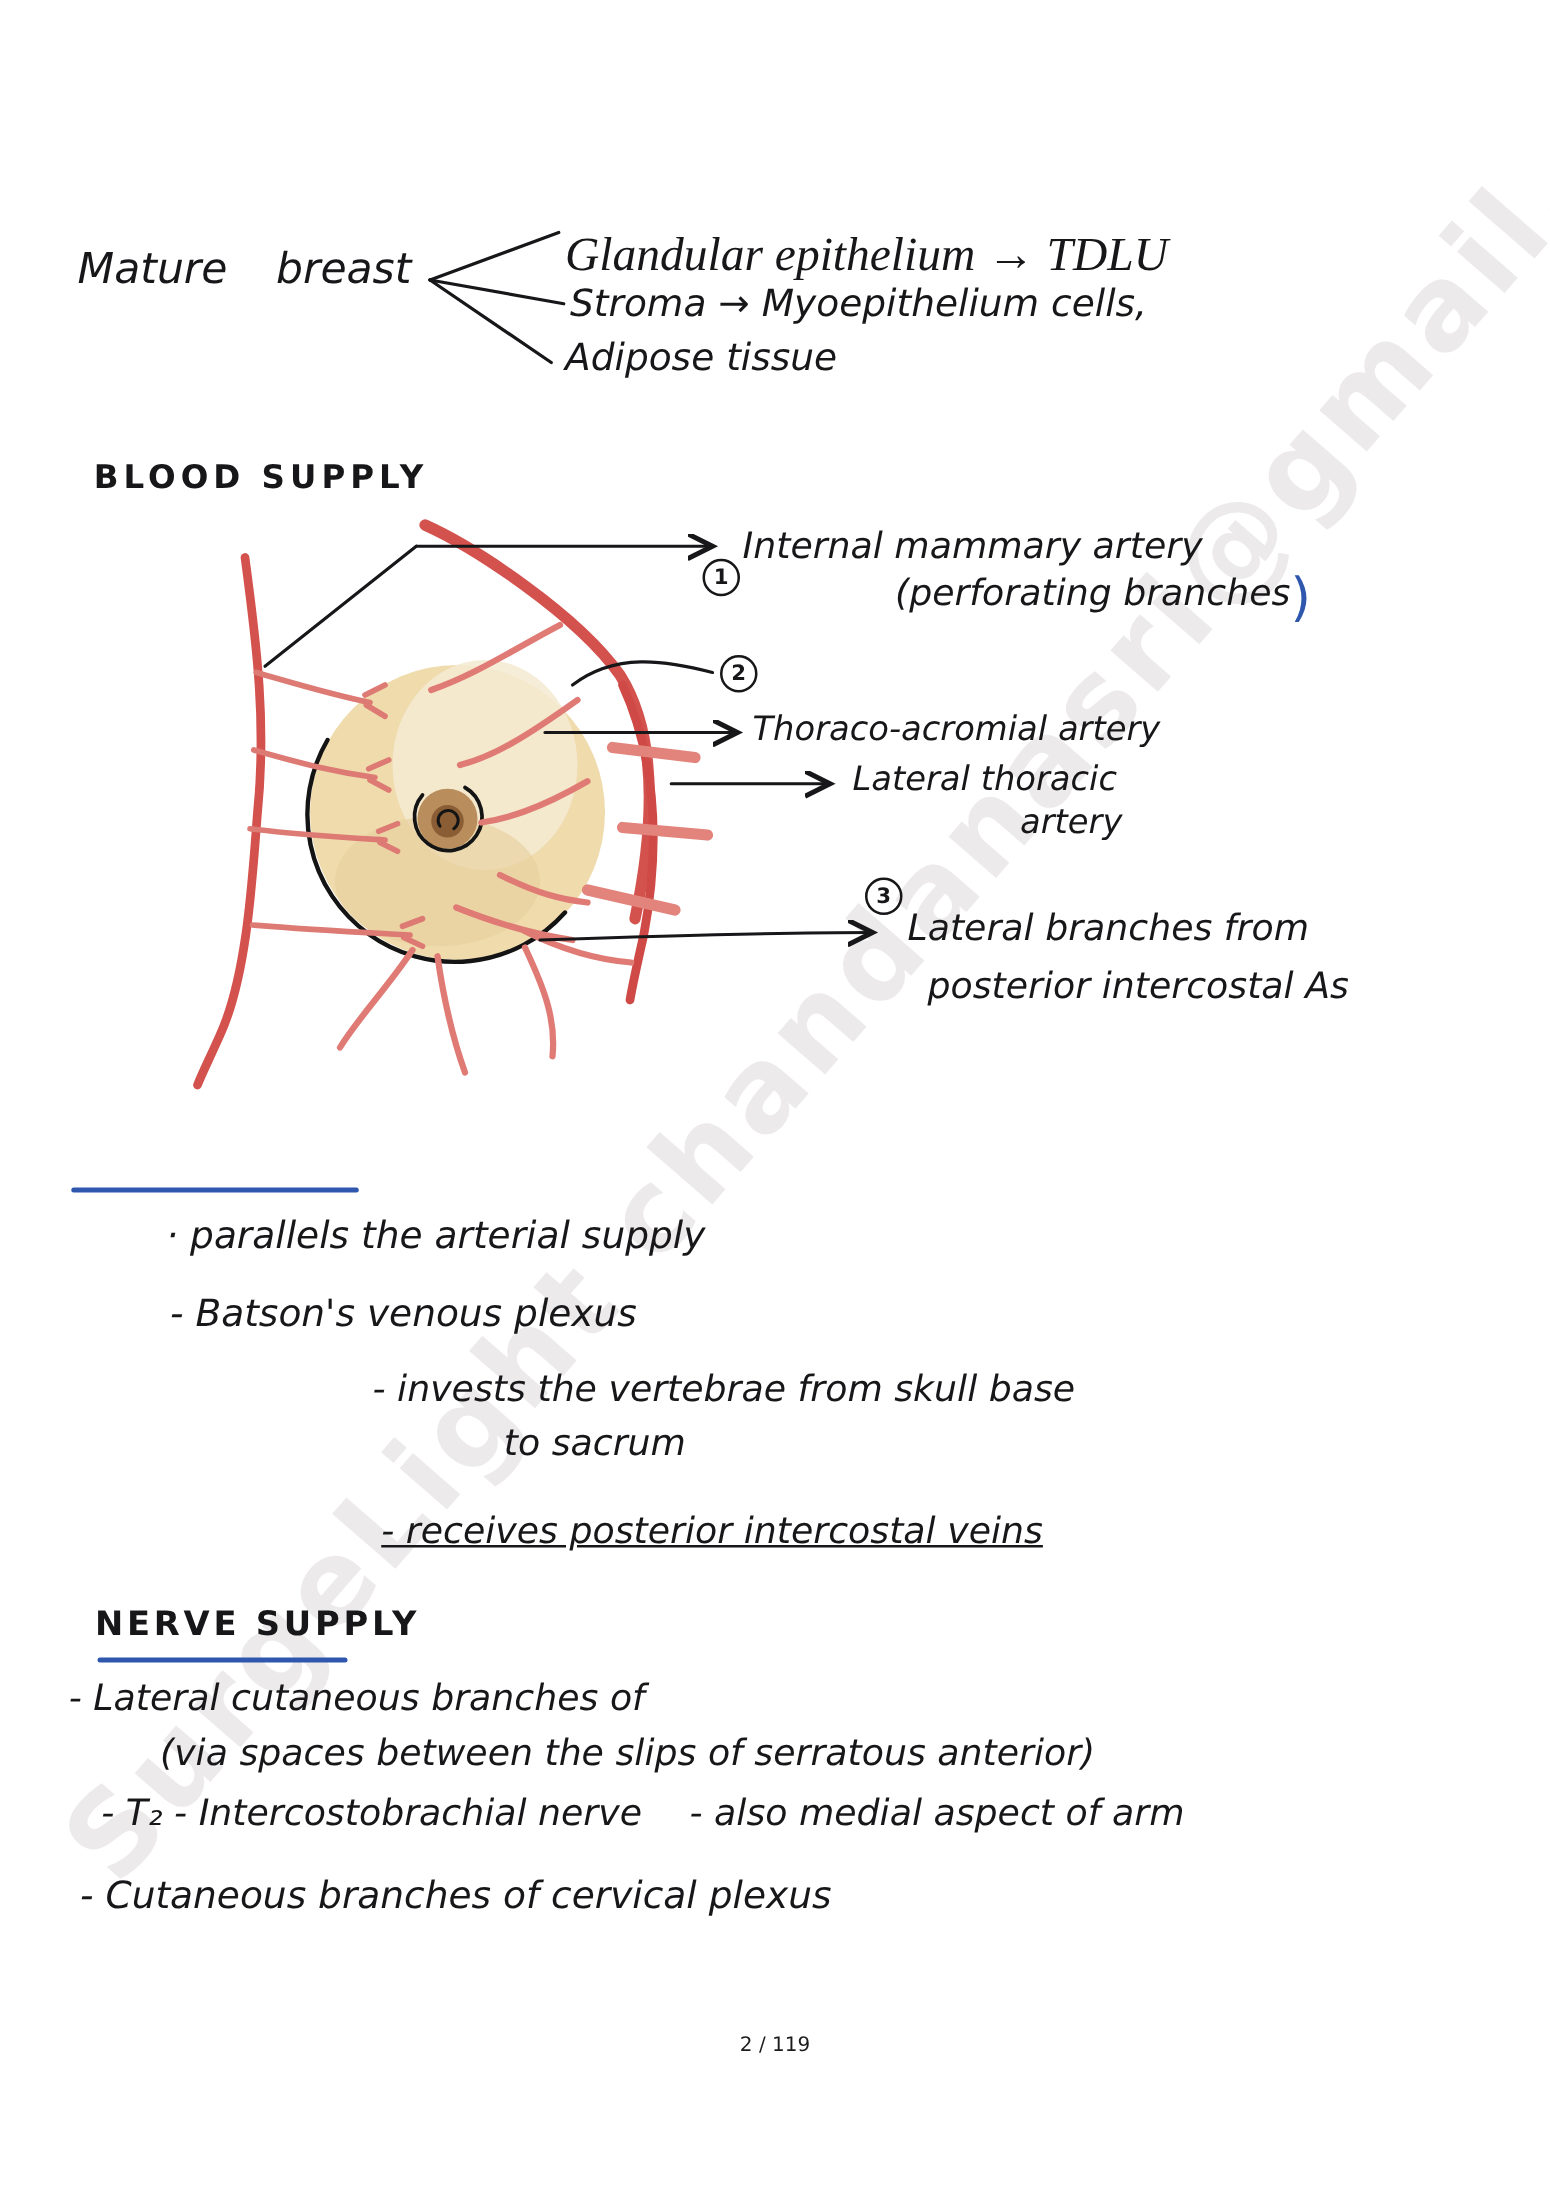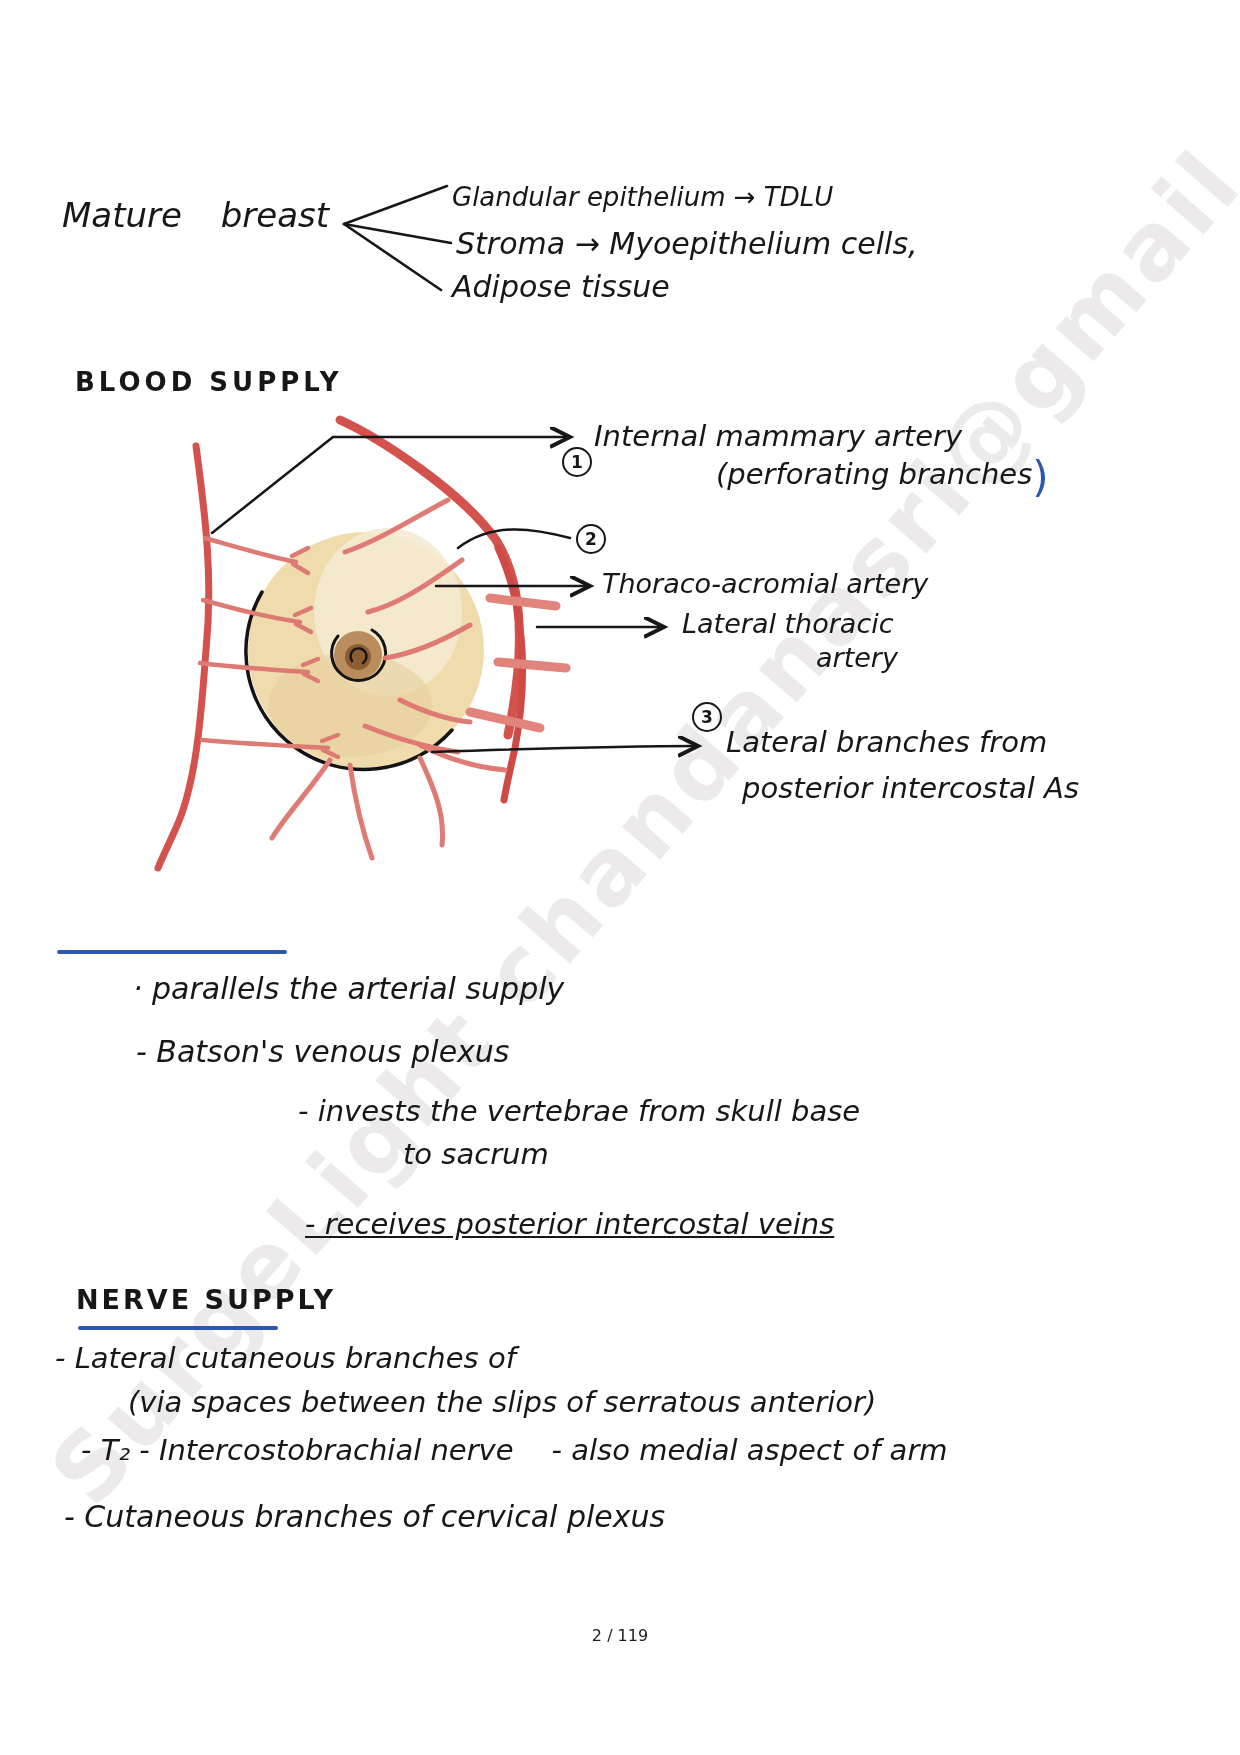--- a/index.html
+++ b/index.html
@@ -106,21 +106,21 @@
       <path d="M212,533 L333,437"></path>
       <path d="M333,437 L570,437" marker-end="url(#ah)"></path>
       <path d="M458,548 C492,522 532,528 570,538"></path>
       <path d="M436,586 L590,586" marker-end="url(#ah)"></path>
       <path d="M537,627 L664,627" marker-end="url(#ah)"></path>
       <path d="M432,752 C550,748 620,746 698,746" marker-end="url(#ah)"></path>
     </g>
   </svg>
 
   <div class="t" style="left:62px; top:196px; font-size:34px; word-spacing:28px;">Mature breast</div>
-  <div class="t" style="left:452px; top:183px; font-size:26px;">Glandular epithelium → TDLU</div>
+  <div class="t" style="left:452px; top:183px; font-size:38px;font-family:Liberation Serif, serif;">Glandular epithelium → TDLU</div>
   <div class="t" style="left:456px; top:227px; font-size:30px;">Stroma → Myoepithelium cells,</div>
   <div class="t" style="left:452px; top:270px; font-size:30px;">Adipose tissue</div>
 
   <div class="t caps" style="left:75px; top:368px; font-size:26px; letter-spacing:4px;">BLOOD SUPPLY</div>
 
   <span class="circ" style="left:562px; top:447px;">1</span>
   <div class="t" style="left:594px; top:420px; font-size:29px;">Internal mammary artery</div>
   <div class="t" style="left:716px; top:458px; font-size:29px;">
     <span>(perforating branches</span><span class="paren-blue">)</span>
   </div>

